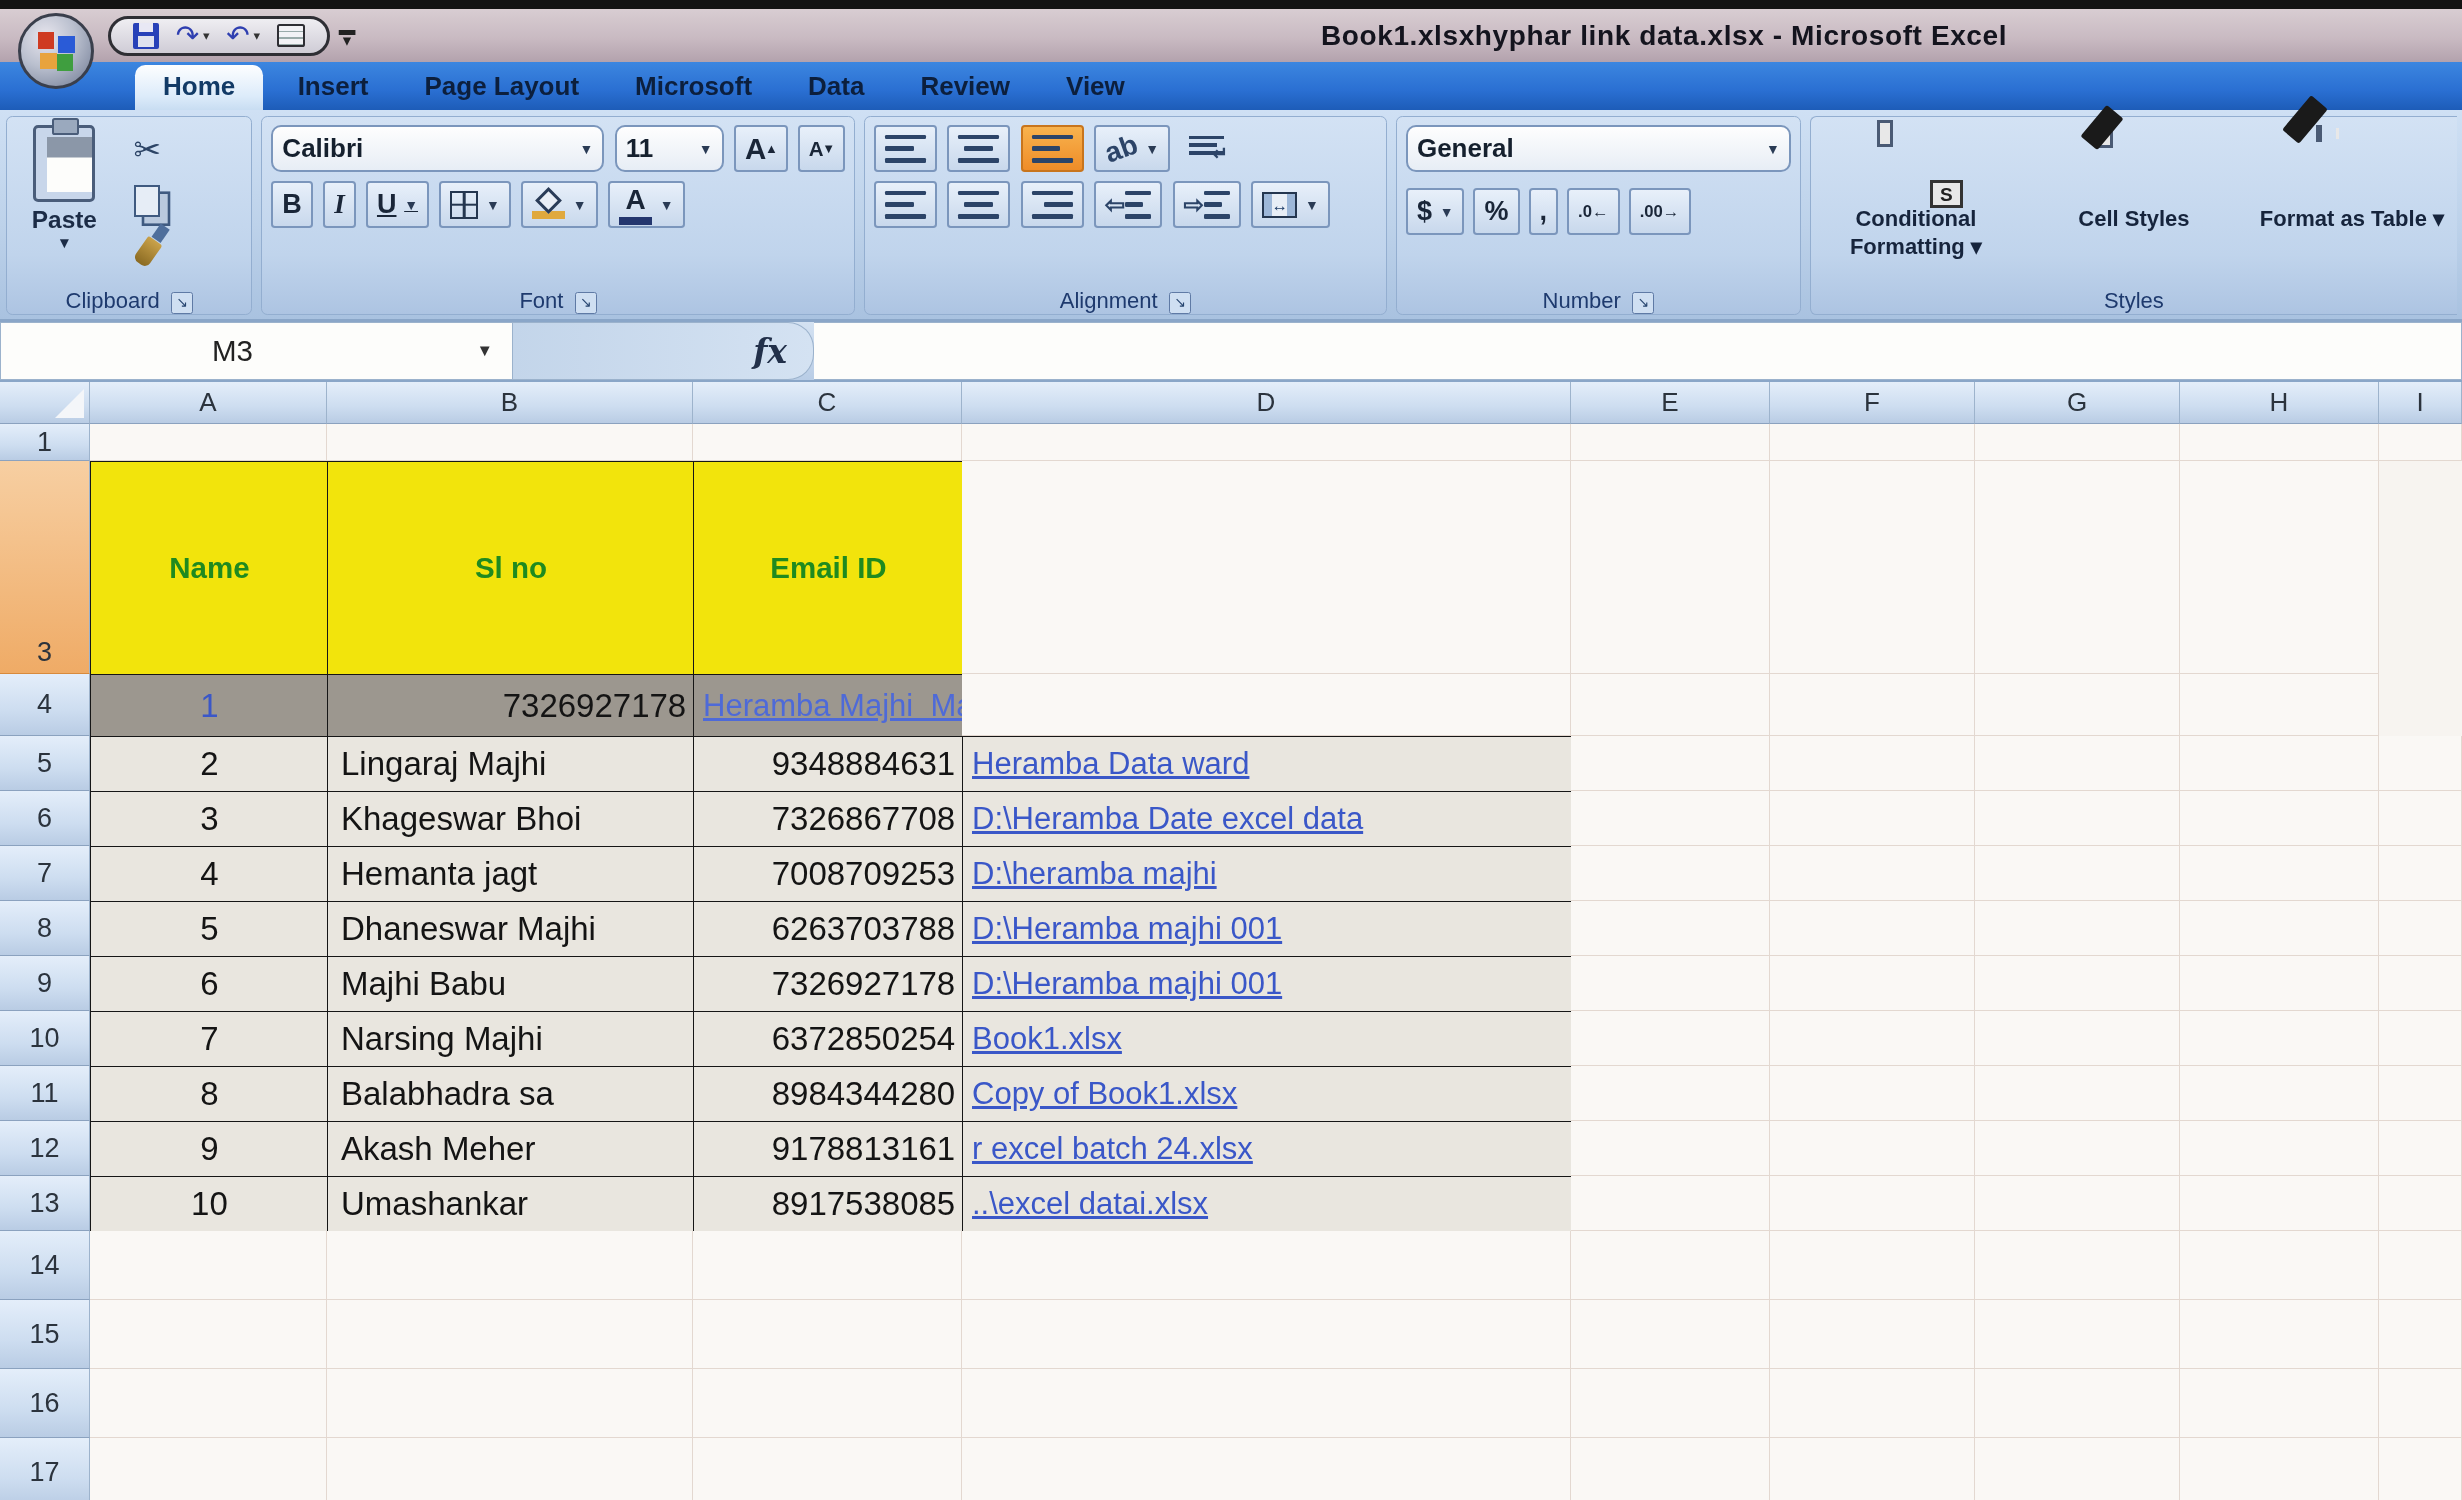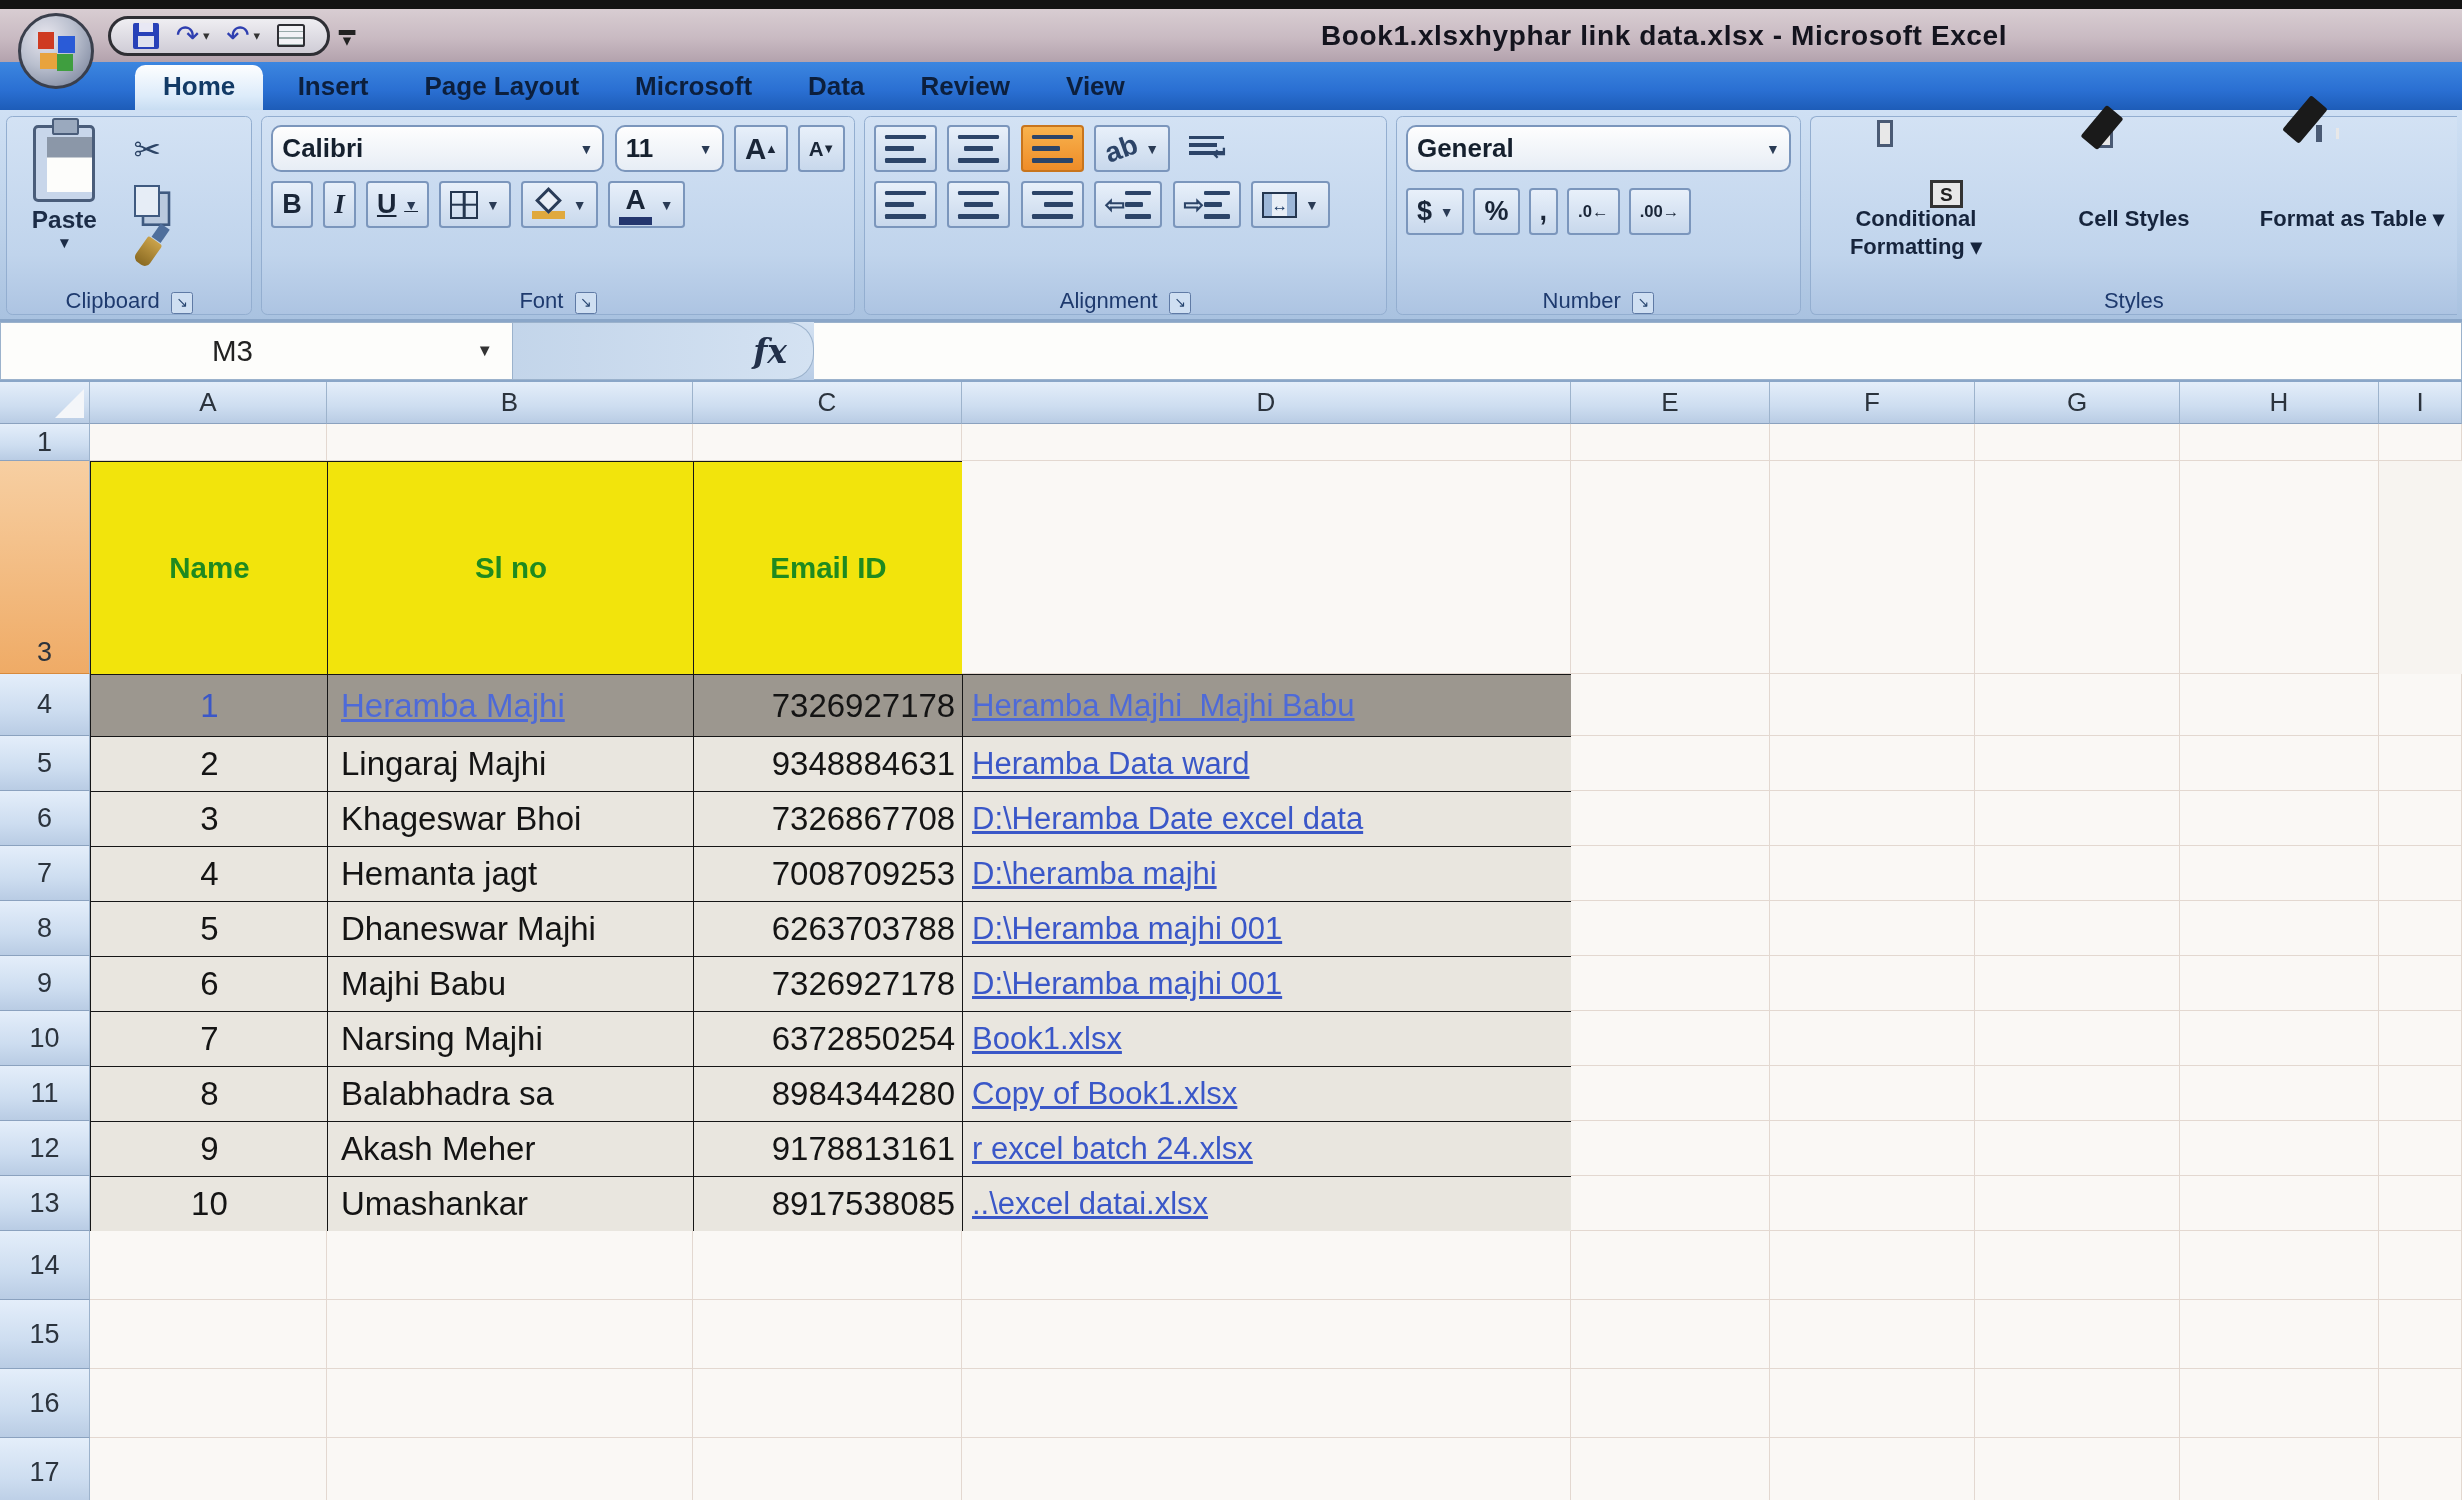--- a/index.html
+++ b/index.html
@@ -483,23 +483,20 @@
           <div class="tcell t-head">Email ID</div>
           <div class="gcell"></div>
           <div class="gcell"></div>
           <div class="gcell"></div>
           <div class="gcell"></div>
           <div class="gcell"></div>
         </div>
         <div class="sheet-row selrow" style="height: 62px;">
           <div class="rowhead">4</div>
           <div class="tcell t-sl">1</div>
-          <div class="tcell t-name">
-            <span class="t-name-link" style="text-decoration: underline;">Heramba Majhi</span>
-          </div>
           <div class="tcell t-phone">7326927178</div>
           <div class="tcell t-email">
             <span>Heramba Majhi  Majhi Babu</span>
           </div>
           <div class="gcell"></div>
           <div class="gcell"></div>
           <div class="gcell"></div>
           <div class="gcell"></div>
           <div class="gcell"></div>
         </div>

